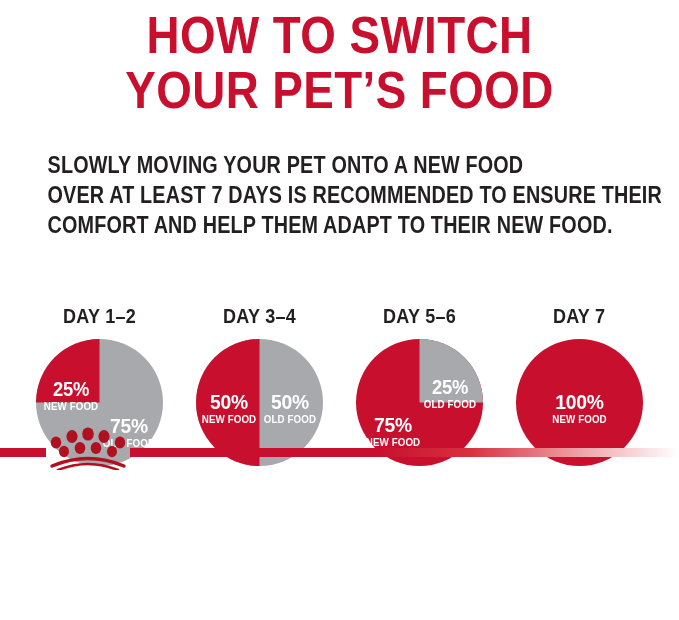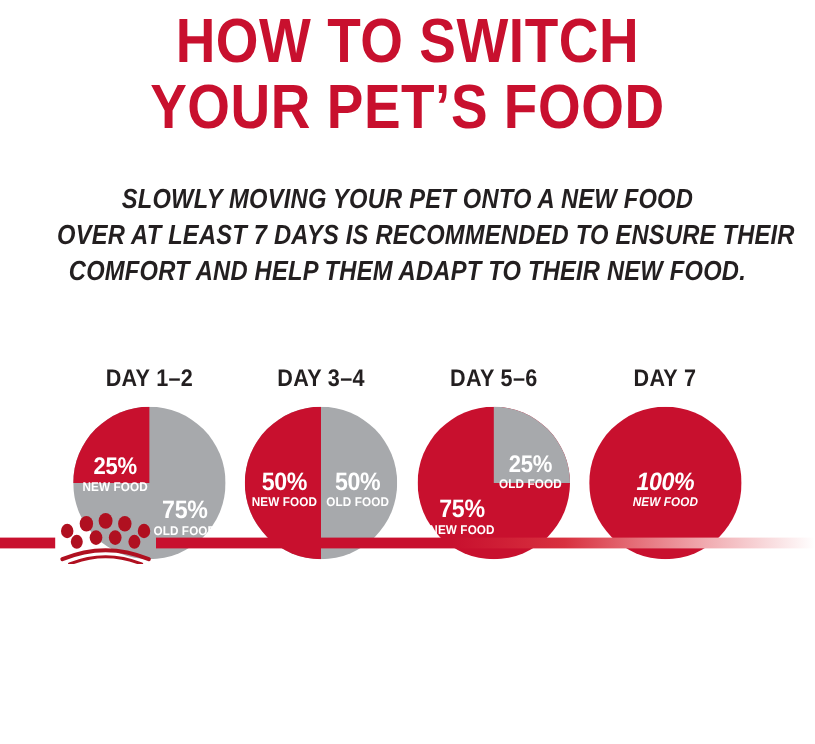--- a/index.html
+++ b/index.html
@@ -40,22 +40,20 @@
     transform-origin: center center;
     white-space: nowrap;
   }
 
   
   .subtitle-block {
     position: absolute;
     top: 150px;
     left: 0;
     width: 679px;
-    text-align: center;
-    font-style: italic;
   }
   .subtitle-line {
     display: block;
     color: #231F20;
     font-family: "Liberation Sans Narrow", "Liberation Sans", sans-serif;
     font-weight: bold;
     font-size: 23px;
     line-height: 30px;
     letter-spacing: 0.2px;
     transform: scaleX(0.86);
@@ -65,21 +63,21 @@
 
   
   .pies-row {
     position: absolute;
     top: 305px;
     left: 0;
     width: 679px;
     height: 180px;
     display: flex;
     justify-content: space-between;
-    padding: 0 57px;
+    padding: 0 32px;
     box-sizing: border-box;
   }
   .pie-cell {
     width: 135px;
     display: flex;
     flex-direction: column;
     align-items: center;
   }
   .day-label {
     color: #231F20;
@@ -130,21 +128,21 @@
     transform: scaleX(0.93);
   }
 
   
   .lbl-p1-new  { left: 4px;  top: 40px;  width: 62px; }
   .lbl-p1-old  { left: 60px; top: 76px;  width: 66px; }
   .lbl-p2-new  { left: 2px;  top: 52px;  width: 62px; }
   .lbl-p2-old  { left: 63px; top: 52px;  width: 62px; }
   .lbl-p3-old  { left: 63px; top: 38px;  width: 62px; }
   .lbl-p3-new  { left: 4px;  top: 75px;  width: 66px; }
-  .lbl-p4-new  { left: 0;    top: 52px;  width: 127px; font-style: italic; }
+  .lbl-p4-new  { left: 0;    top: 52px;  width: 127px; }
 
   
   .footer {
     position: absolute;
     left: 0;
     bottom: 0;
     width: 679px;
     height: 62px;
   }
   .bar-left {

